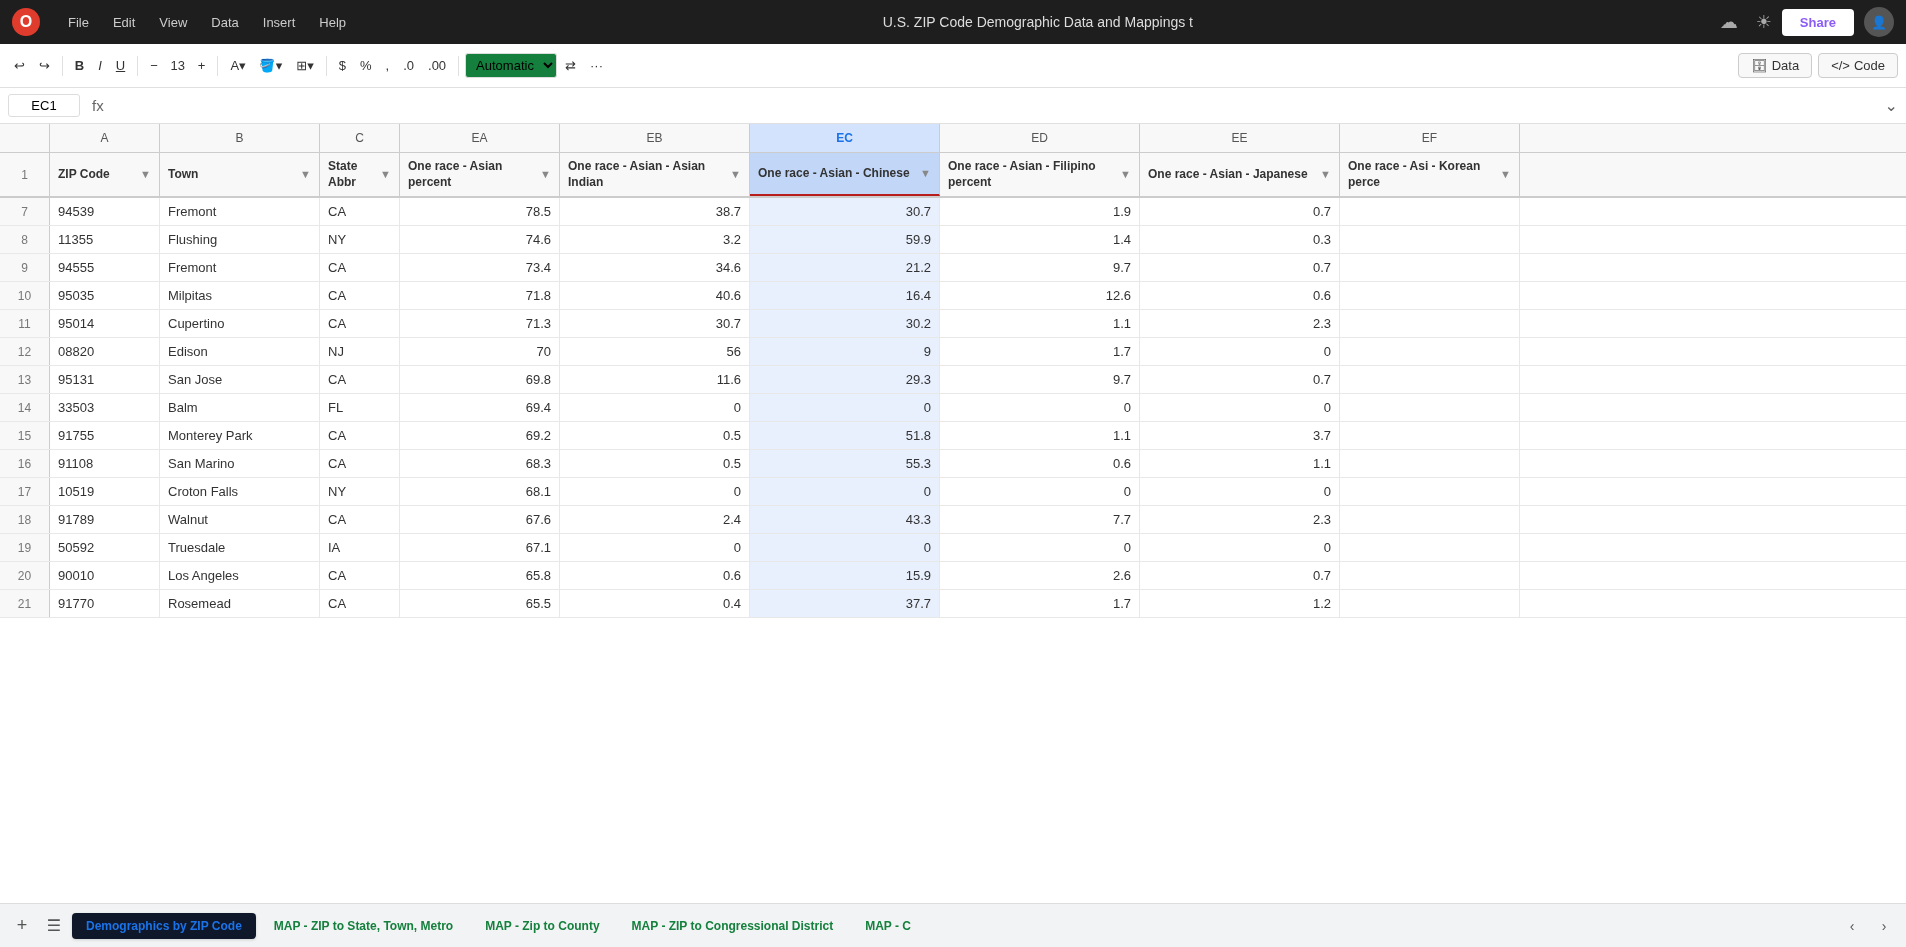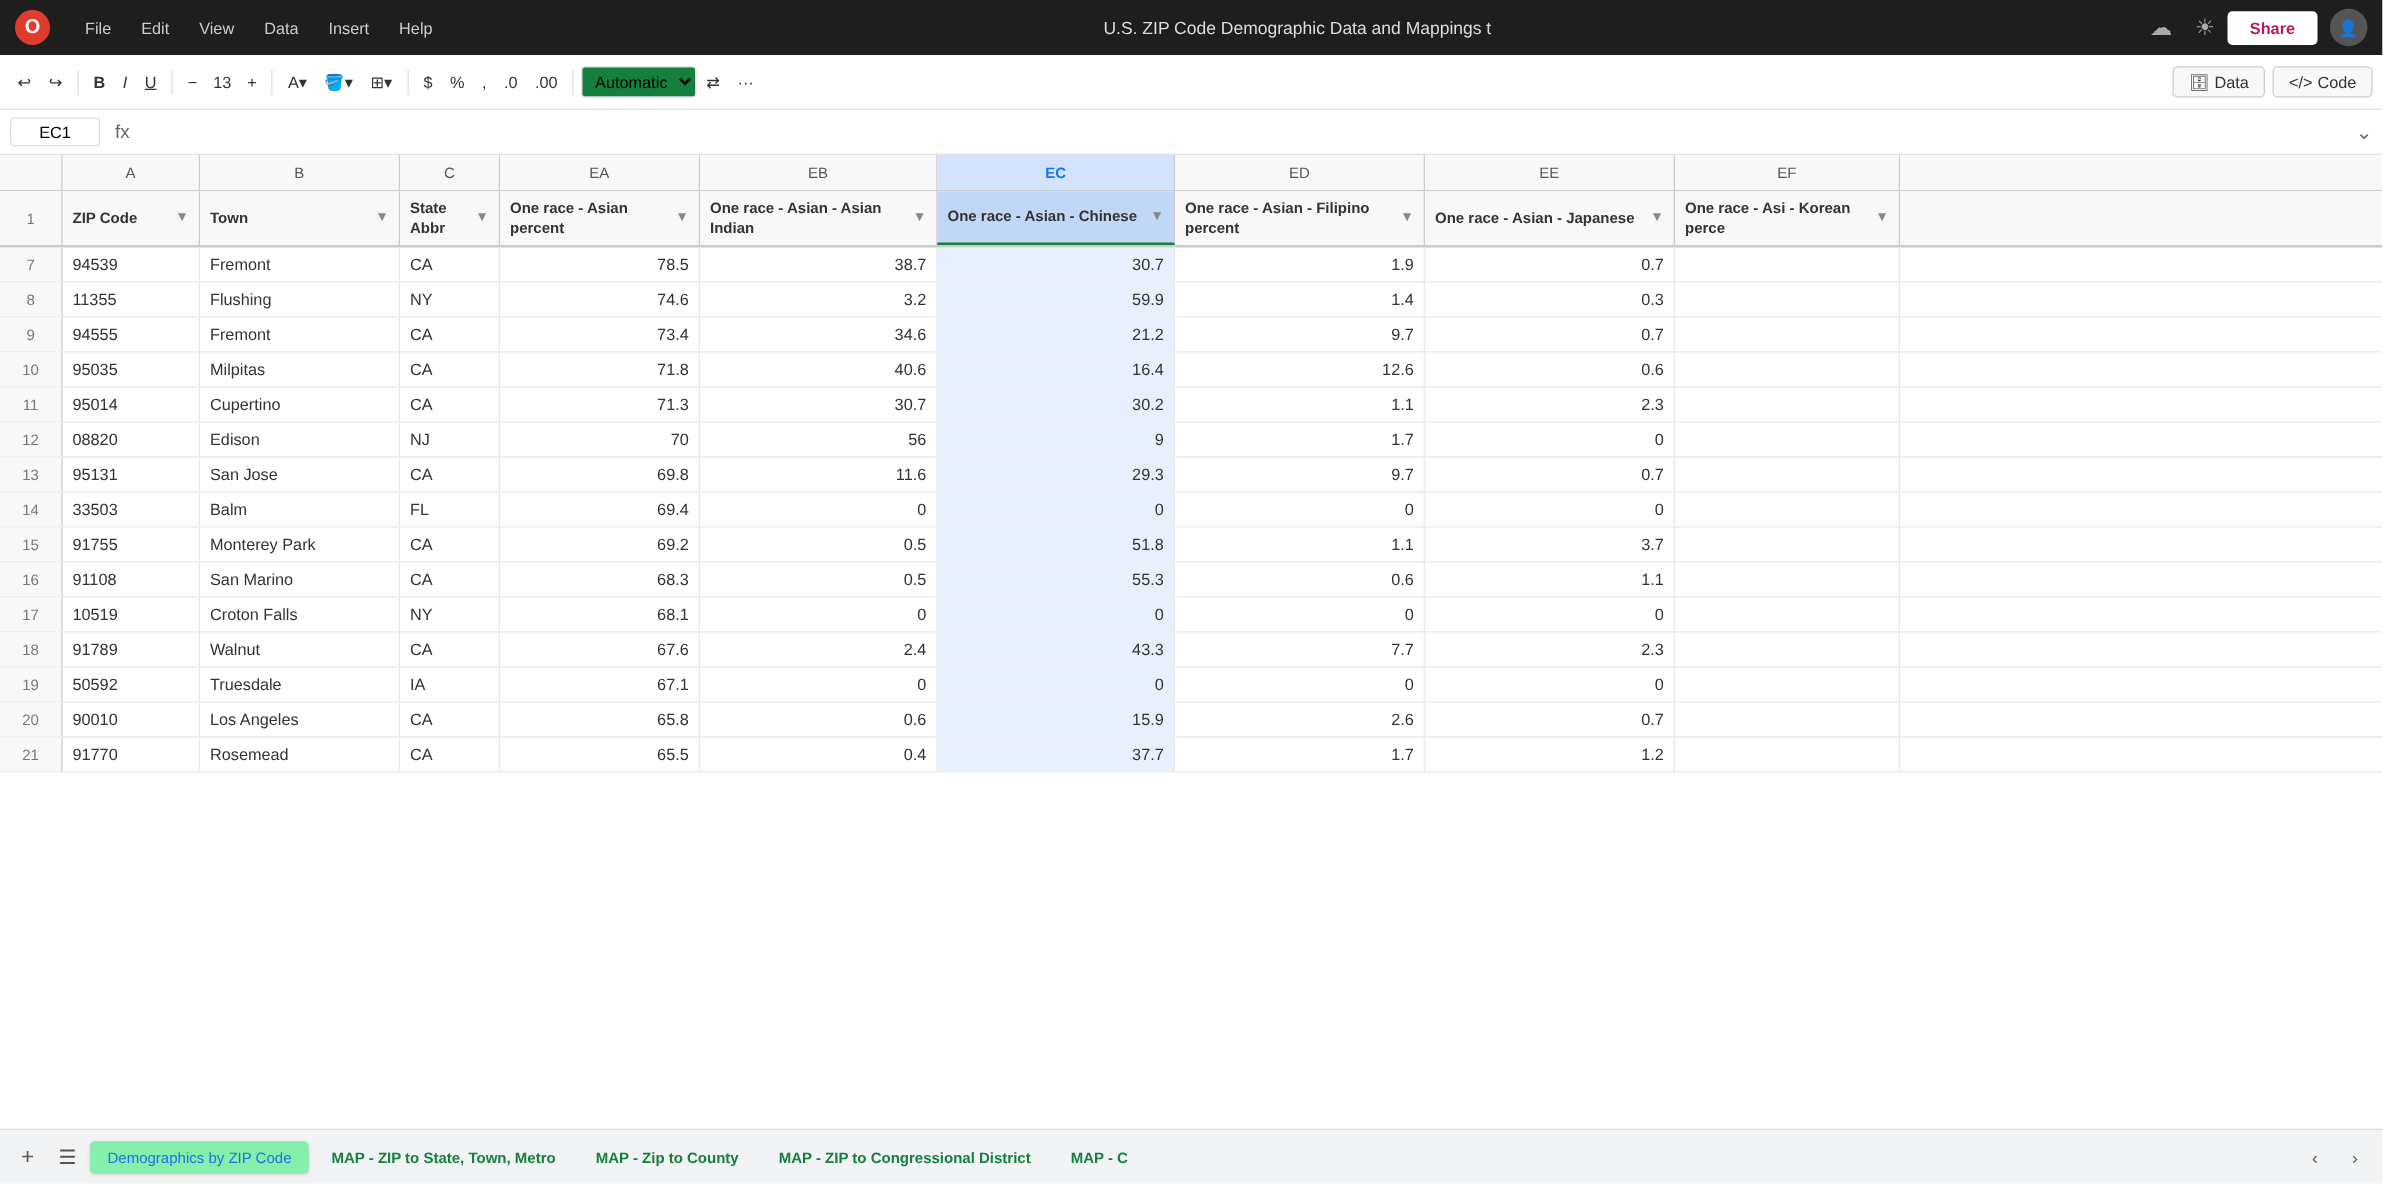--- a/index.html
+++ b/index.html
@@ -9,21 +9,21 @@
     #top-bar {
       display: flex; align-items: center; background: #1e1e1e; color: #fff;
       height: 44px; padding: 0 12px; gap: 18px;
     }
     #top-bar .logo { width: 28px; height: 28px; background: #e03c2d; border-radius: 50%; display: flex; align-items: center; justify-content: center; font-weight: bold; font-size: 16px; color: #fff; flex-shrink: 0; }
     #top-bar .menu-items { display: flex; gap: 4px; }
     #top-bar .menu-item { color: #ccc; padding: 4px 10px; border-radius: 4px; cursor: pointer; font-size: 13px; }
     #top-bar .title { flex: 1; text-align: center; font-size: 14px; color: #ddd; }
     #top-bar .cloud-icon { color: #aaa; font-size: 18px; }
     #top-bar .right-actions { display: flex; align-items: center; gap: 10px; margin-left: auto; }
-    #top-bar .share-btn { background: #fff; color: #be185d; padding: 6px 18px; border-radius: 4px; font-weight: bold; font-size: 13px; cursor: pointer; border: none; }
+    #top-bar .share-btn { background: #fff; color: #8b5cf6; padding: 6px 18px; border-radius: 4px; font-weight: bold; font-size: 13px; cursor: pointer; border: none; }
     #top-bar .user-icon { width: 30px; height: 30px; background: #555; border-radius: 50%; display: flex; align-items: center; justify-content: center; color: #ccc; }
 
     
     #toolbar {
       display: flex; align-items: center; background: #fff; border-bottom: 1px solid #e0e0e0;
       height: 44px; padding: 0 8px; gap: 2px;
     }
     .tb-btn { padding: 4px 6px; border: none; background: none; cursor: pointer; border-radius: 3px; color: #333; font-size: 13px; }
     .tb-bold { font-weight: bold; }
     .tb-italic { font-style: italic; }
@@ -84,35 +84,35 @@
     .col-ee { width: 200px; min-width: 200px; }
     .col-ef { width: 180px; min-width: 180px; }
 
     
     #data-header { display: flex; border-bottom: 2px solid #ccc; background: #f8f8f8; flex-shrink: 0; }
     .data-header-cell {
       border-right: 1px solid #ccc; padding: 6px 8px; font-size: 12px; font-weight: 600;
       color: #333; display: flex; align-items: center; justify-content: space-between;
       flex-shrink: 0; line-height: 1.3;
     }
-    .data-header-cell.selected-header { background: #c2d7f7; border-bottom: 2px solid #15803d; }
+    .data-header-cell.selected-header { background: #c2d7f7; border-bottom: 2px solid #b91c1c; }
     .filter-icon { color: #888; font-size: 11px; cursor: pointer; margin-left: 4px; flex-shrink: 0; }
 
     
     #tab-bar {
       display: flex; align-items: center; background: #f1f3f4; border-top: 1px solid #ddd;
       height: 44px; padding: 0 8px; gap: 4px; flex-shrink: 0;
     }
     .tab-add { width: 28px; height: 28px; display: flex; align-items: center; justify-content: center; border-radius: 4px; cursor: pointer; font-size: 18px; color: #555; }
     .tab-menu { width: 28px; height: 28px; display: flex; align-items: center; justify-content: center; border-radius: 4px; cursor: pointer; font-size: 16px; color: #555; }
     .tab {
       padding: 6px 14px; border-radius: 4px; font-size: 12px; cursor: pointer;
       color: #15803d; white-space: nowrap; font-weight: bold;
     }
-    .tab.active { background: #86efac; color: #1a73e8; font-weight: 400; box-shadow: 0 1px 3px rgba(0,0,0,0.15); }
+    .tab.active { background: #0f172a; color: #1a73e8; font-weight: 700; box-shadow: 0 1px 3px rgba(0,0,0,0.15); }
     .tab-nav { margin-left: auto; display: flex; gap: 4px; }
     .tab-nav-btn { width: 28px; height: 28px; display: flex; align-items: center; justify-content: center; border-radius: 4px; cursor: pointer; font-size: 14px; color: #555; }
   </style>
 </head>
 <body>
 
 <div id="top-bar">
   <div class="logo">O</div>
   <div class="menu-items">
     <span class="menu-item">File</span>

